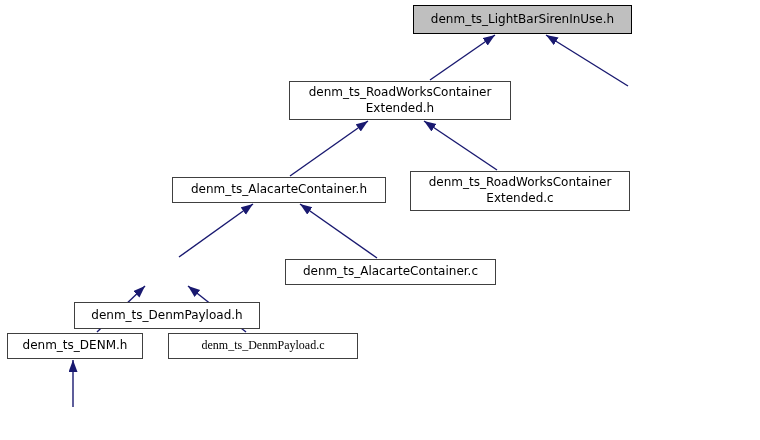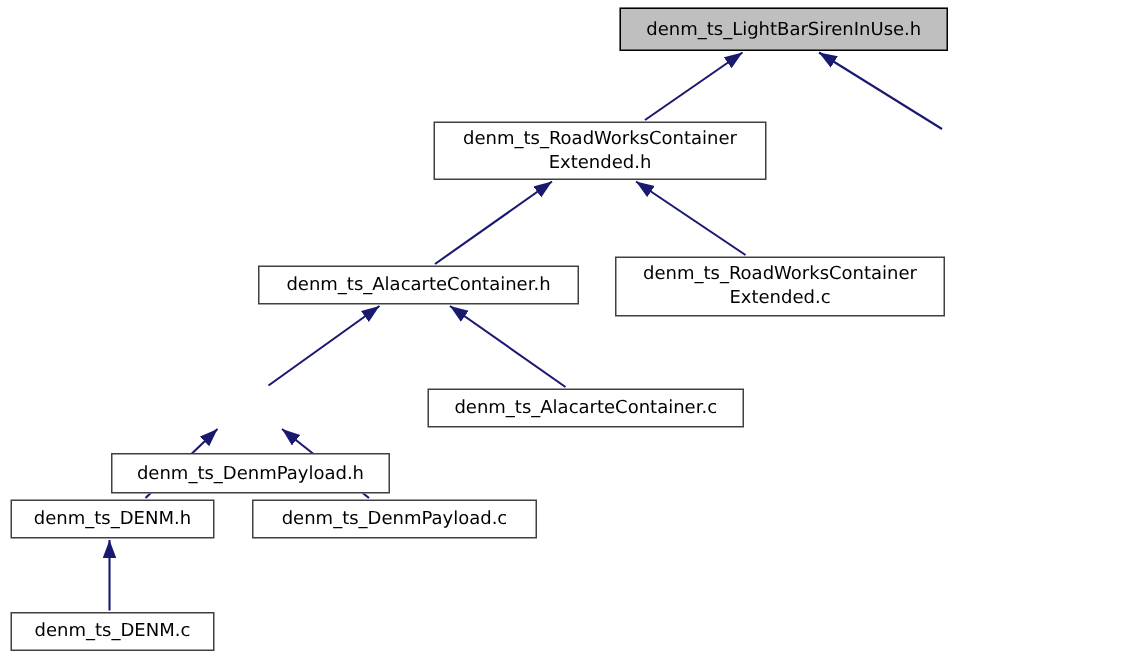--- a/index.html
+++ b/index.html
@@ -63,16 +63,15 @@
 
   <div class="node current" style="left: 413px; top: 5px; width: 219px; height: 29px;">denm_ts_LightBarSirenInUse.h</div>
   <div class="node" style="left: 289px; top: 81px; width: 222px; height: 39px;">denm_ts_RoadWorksContainer
 Extended.h</div>
   <div class="node" style="left: 172px; top: 177px; width: 214px; height: 26px; text-align: right;">denm_ts_AlacarteContainer.h</div>
   <div class="node" style="left: 410px; top: 171px; width: 220px; height: 40px;">denm_ts_RoadWorksContainer
 Extended.c</div>
   <div class="node" style="left: 74px; top: 258px; width: 186px; height: 27px; margin-top: 44px;">denm_ts_DenmPayload.h</div>
   <div class="node" style="left: 7px; top: 333px; width: 136px; height: 26px;">denm_ts_DENM.h</div>
   <div class="node" style="left: 285px; top: 259px; width: 211px; height: 26px;">denm_ts_AlacarteContainer.c</div>
-  <div class="node" style="left: 168px; top: 333px; width: 190px; height: 26px;">denm_ts_DenmPayload.c</div>
-  <div class="node" style="left: 7px; top: 408px; width: 136px; height: 26px;">denm_ts_DENM.c</div>
+  <div class="node" style="left: 168px; top: 333px; width: 190px; height: 26px; font-family: Liberation Serif, serif;">denm_ts_DenmPayload.c</div>
 
 </div>
 
 </body></html>

